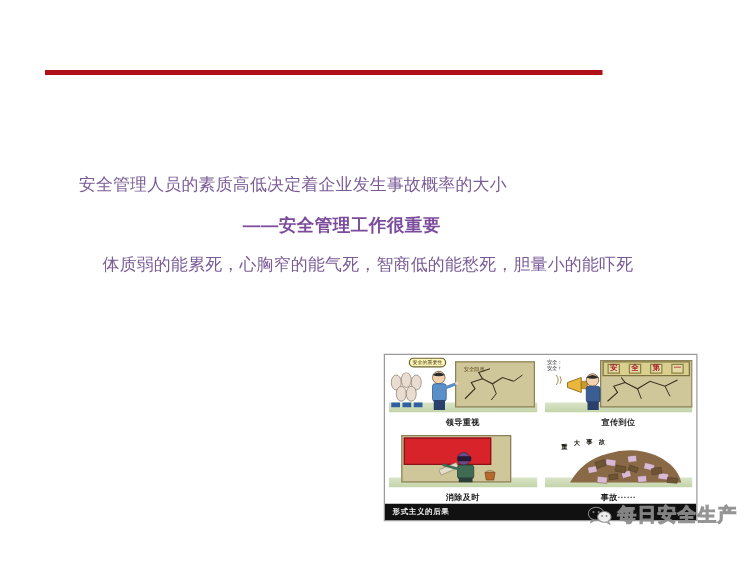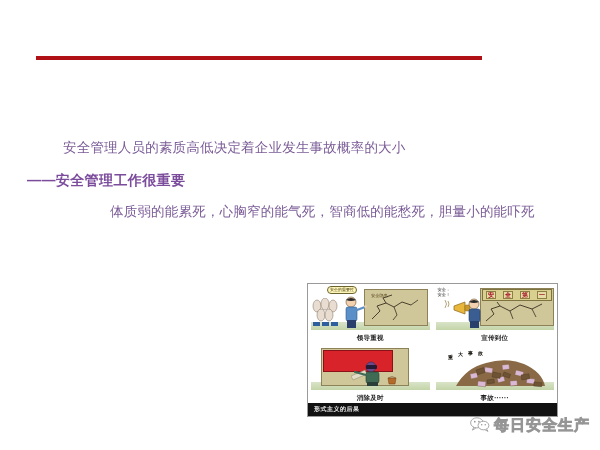--- a/index.html
+++ b/index.html
@@ -38,28 +38,28 @@
     color: #7a5b96;
     white-space: nowrap;
     letter-spacing: 0.2px;
   }
   .line.normal {
     padding-left: 63px;
   }
   .line.emph {
     font-weight: bold;
     color: #7c4c9c;
-    text-align: left;
+    text-align: center;
     padding-right: 72px;
     font-size: 14px;
     letter-spacing: 0.4px;
     padding-left: 27px;
   }
   .line.l1 { padding-left: 63px; }
-  .line.l3 { padding-left: 82px; margin-left: 28px; }
+  .line.l3 { padding-left: 82px; }
 
   
   .figure {
     position: absolute;
     left: 307px;
     top: 283px;
     width: 251px;
     height: 134px;
     box-sizing: border-box;
     border: 1px solid #9a9a9a;
@@ -179,21 +179,21 @@
     color: #f0f0f0;
     padding-left: 6px;
     letter-spacing: 0.5px;
     font-weight: bold;
   }
 
   
   .watermark {
     position: absolute;
     left: 470px;
-    top: 416px;
+    top: 404px;
     display: flex;
     align-items: center;
     gap: 4px;
     opacity: 0.92;
     justify-content: space-between;
   }
   .wechat-icon {
     width: 20px;
     height: 16px;
   }

